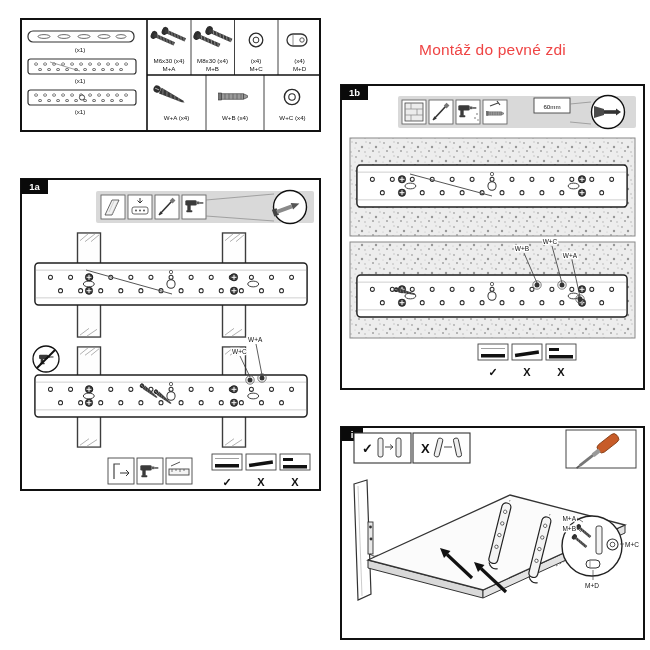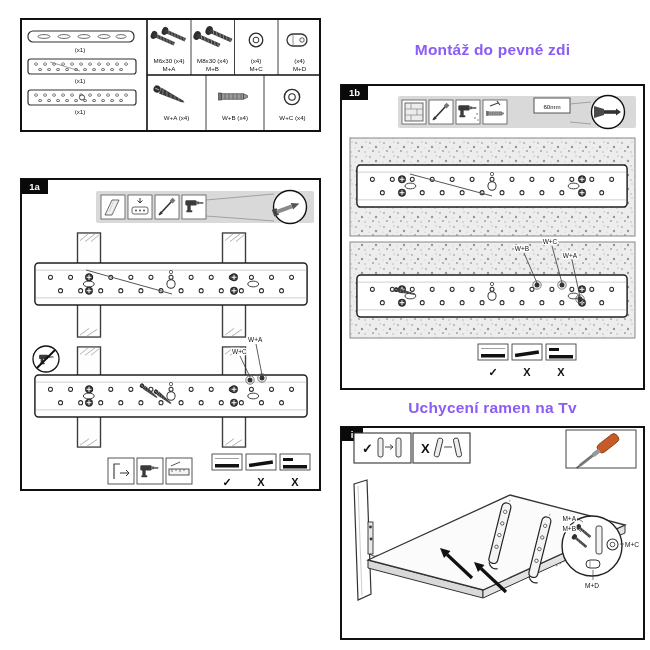--- a/index.html
+++ b/index.html
@@ -1,19 +1,19 @@
 <!DOCTYPE html>
 <html><head>
 <meta charset="utf-8">
 <style>
   html,body{margin:0;padding:0;background:#fff;}
   body{width:650px;height:650px;font-family:"Liberation Sans",sans-serif;}
   .canvas{position:relative;width:650px;height:650px;background:#fff;overflow:hidden;}
   .abs{position:absolute;}
-  .title{position:absolute;font-size:15.5px;font-weight:bold;color:#8b5cf6;text-align:center;letter-spacing:.2px;}
+  .title{position:absolute;font-size:15.5px;font-weight:normal;color:#ef4444;text-align:center;letter-spacing:.2px;}
   svg text{font-family:"Liberation Sans",sans-serif;fill:#111;}
   .tagtxt{fill:#fff;font-weight:bold;font-size:9.5px;text-anchor:middle;}
   .lbl{font-size:6.2px;text-anchor:middle;}
   .callout{font-size:6.5px;}
   .mark{font-size:11px;font-weight:bold;text-anchor:middle;}
   .halo{stroke:#fff;stroke-width:2.5px;paint-order:stroke;}
 </style>
 </head>
 <body>
 
@@ -163,21 +163,20 @@
   </g>
   <use href="#sym-anchor" x="198" y="73" width="30" height="11"></use>
   <use href="#sym-washer" x="263" y="70" width="18" height="18"></use>
 
   <text class="lbl" x="156.5" y="102">W+A (x4)</text>
   <text class="lbl" x="215" y="102">W+B (x4)</text>
   <text class="lbl" x="272.5" y="102">W+C (x4)</text>
 </svg>
 
 <div class="title" style="left:340px;top:41px;width:305px">Montáž do pevné zdi</div>
-<div class="title" style="left:340px;top:399px;width:305px">Uchycení ramen na Tv</div>
 
 <svg class="abs" style="left:20px;top:178px" width="301" height="313" viewBox="0 0 301 313">
   <rect x="1" y="1" width="299" height="311" fill="#fff" stroke="#111" stroke-width="2"></rect>
   <rect x="1" y="1" width="27" height="15" fill="#0a0a0a"></rect>
   <text class="tagtxt" x="14.5" y="12.2">1a</text>
 
   <g>
     <rect x="76" y="13" width="218" height="32" rx="2" fill="#d9d9d9"></rect>
     <rect x="81" y="17" width="24" height="24" fill="#fff" stroke="#666" stroke-width="0.9"></rect>
     <g>

